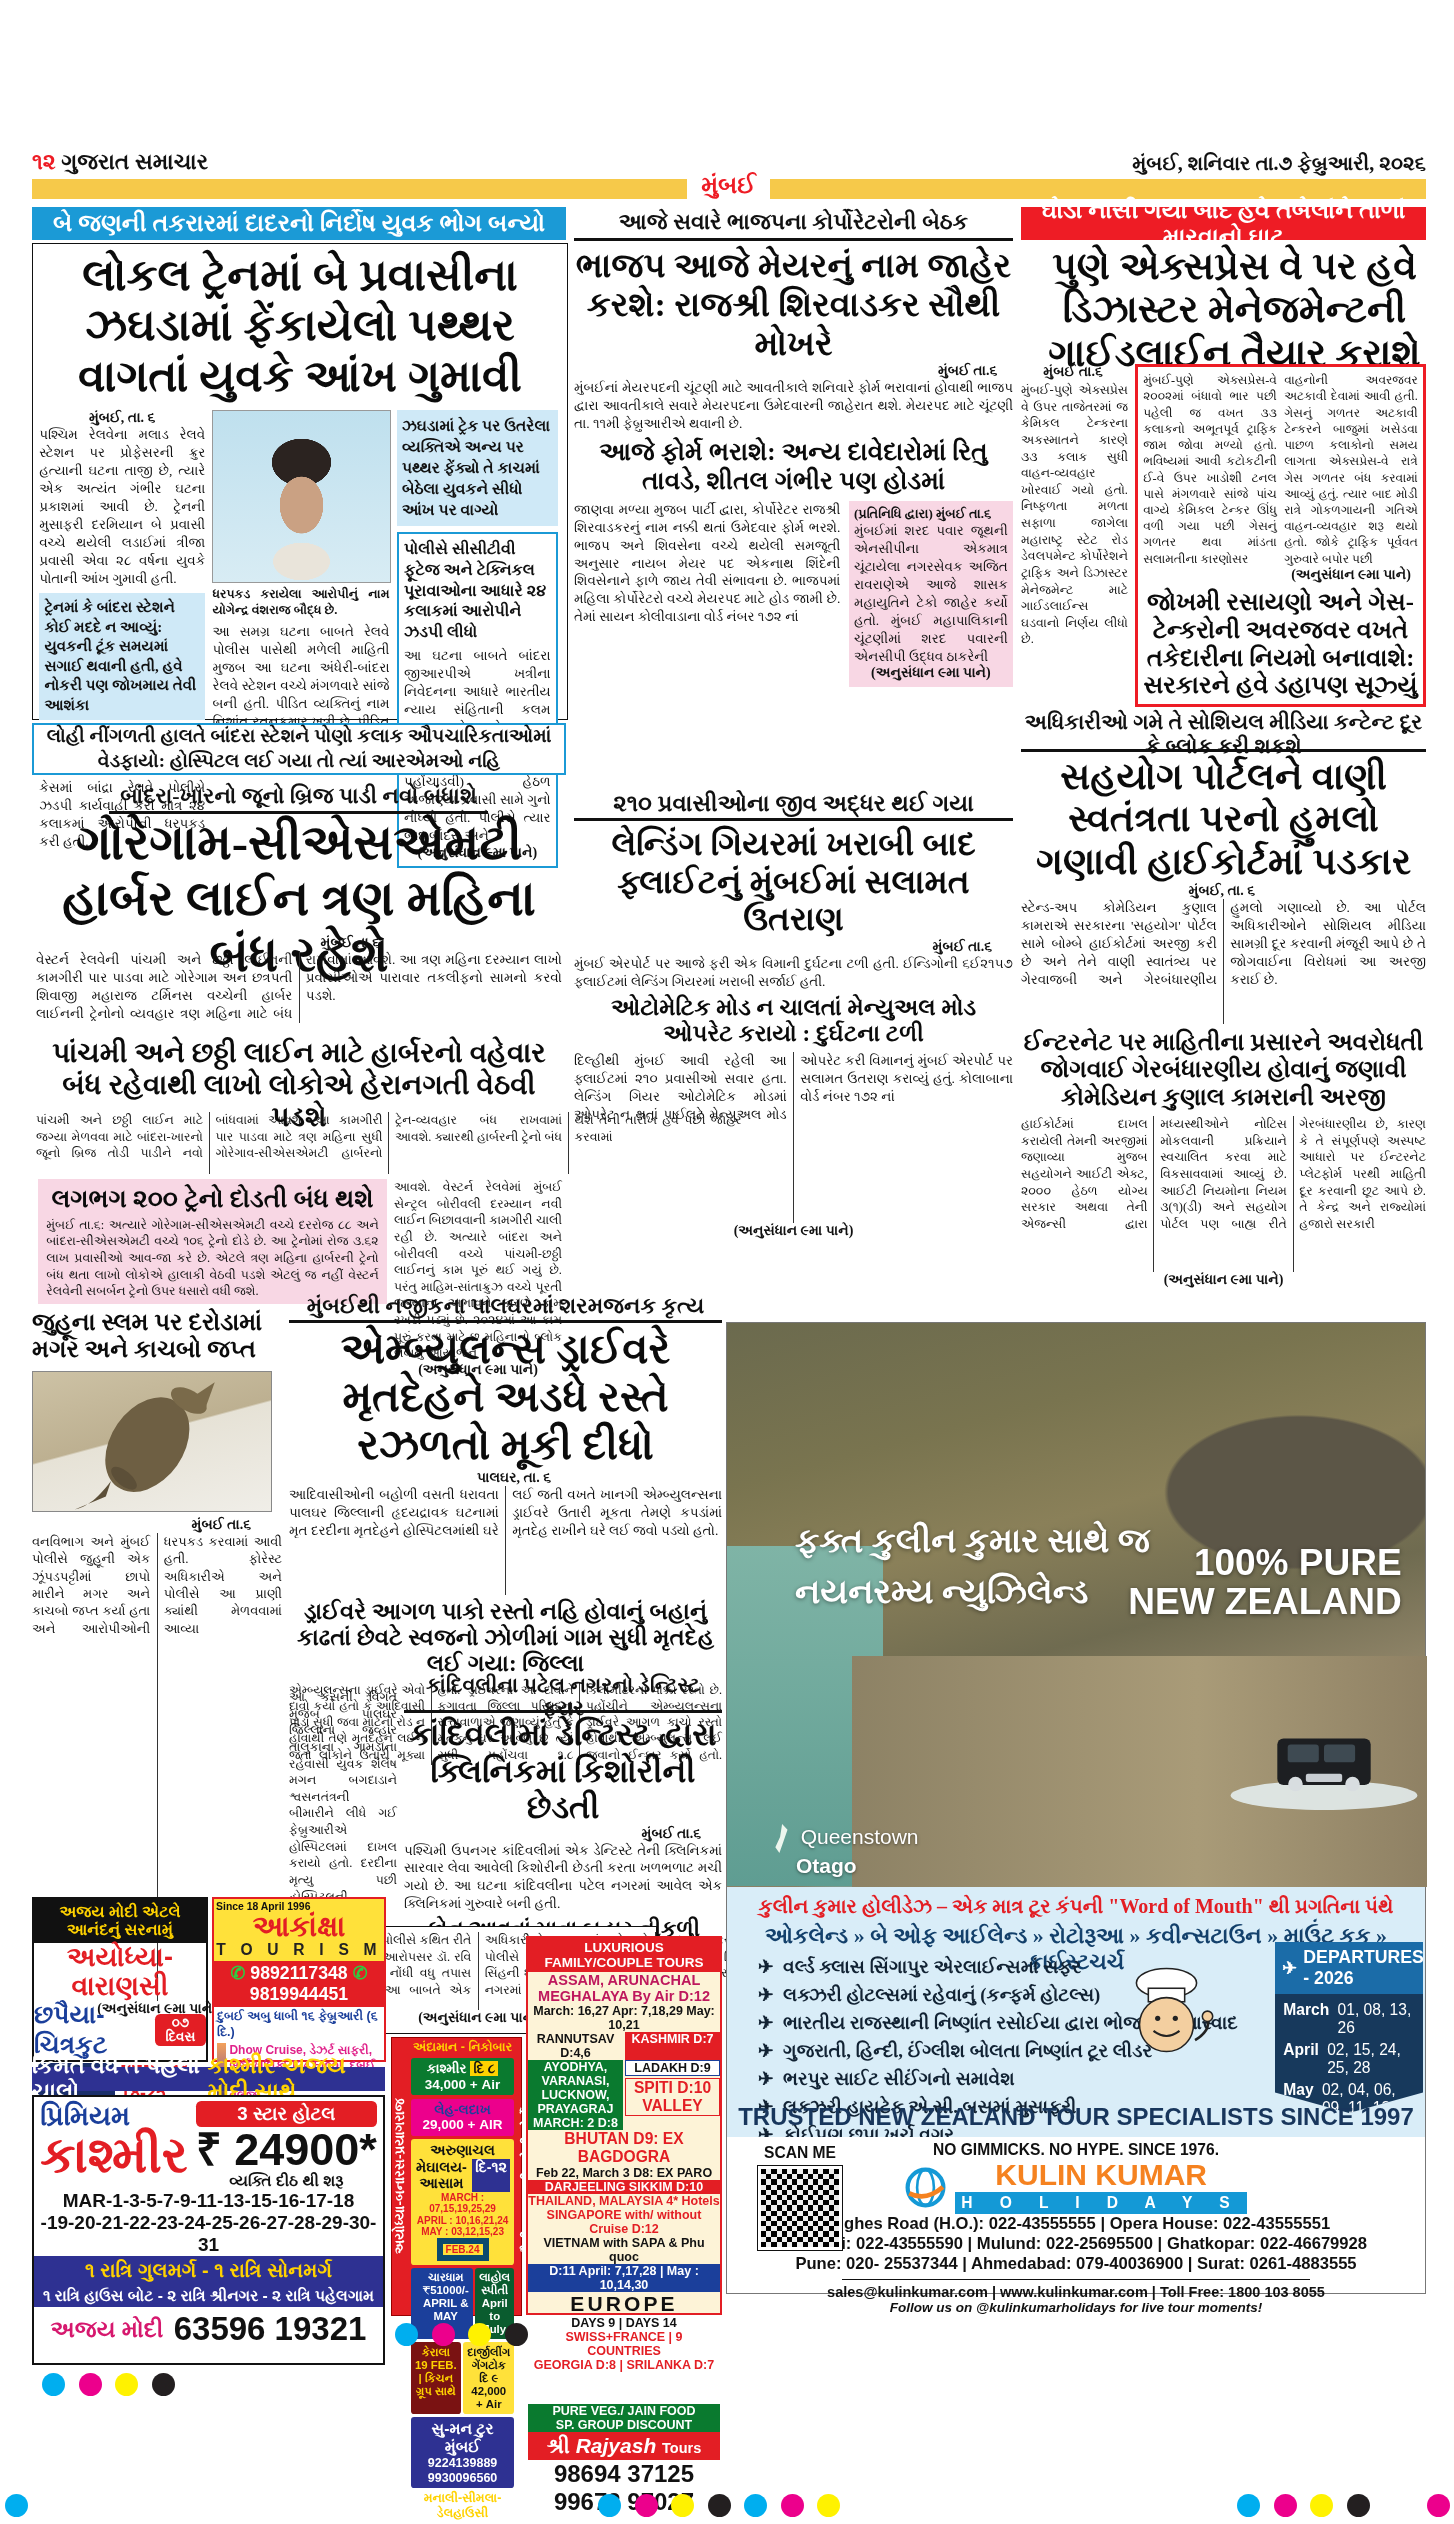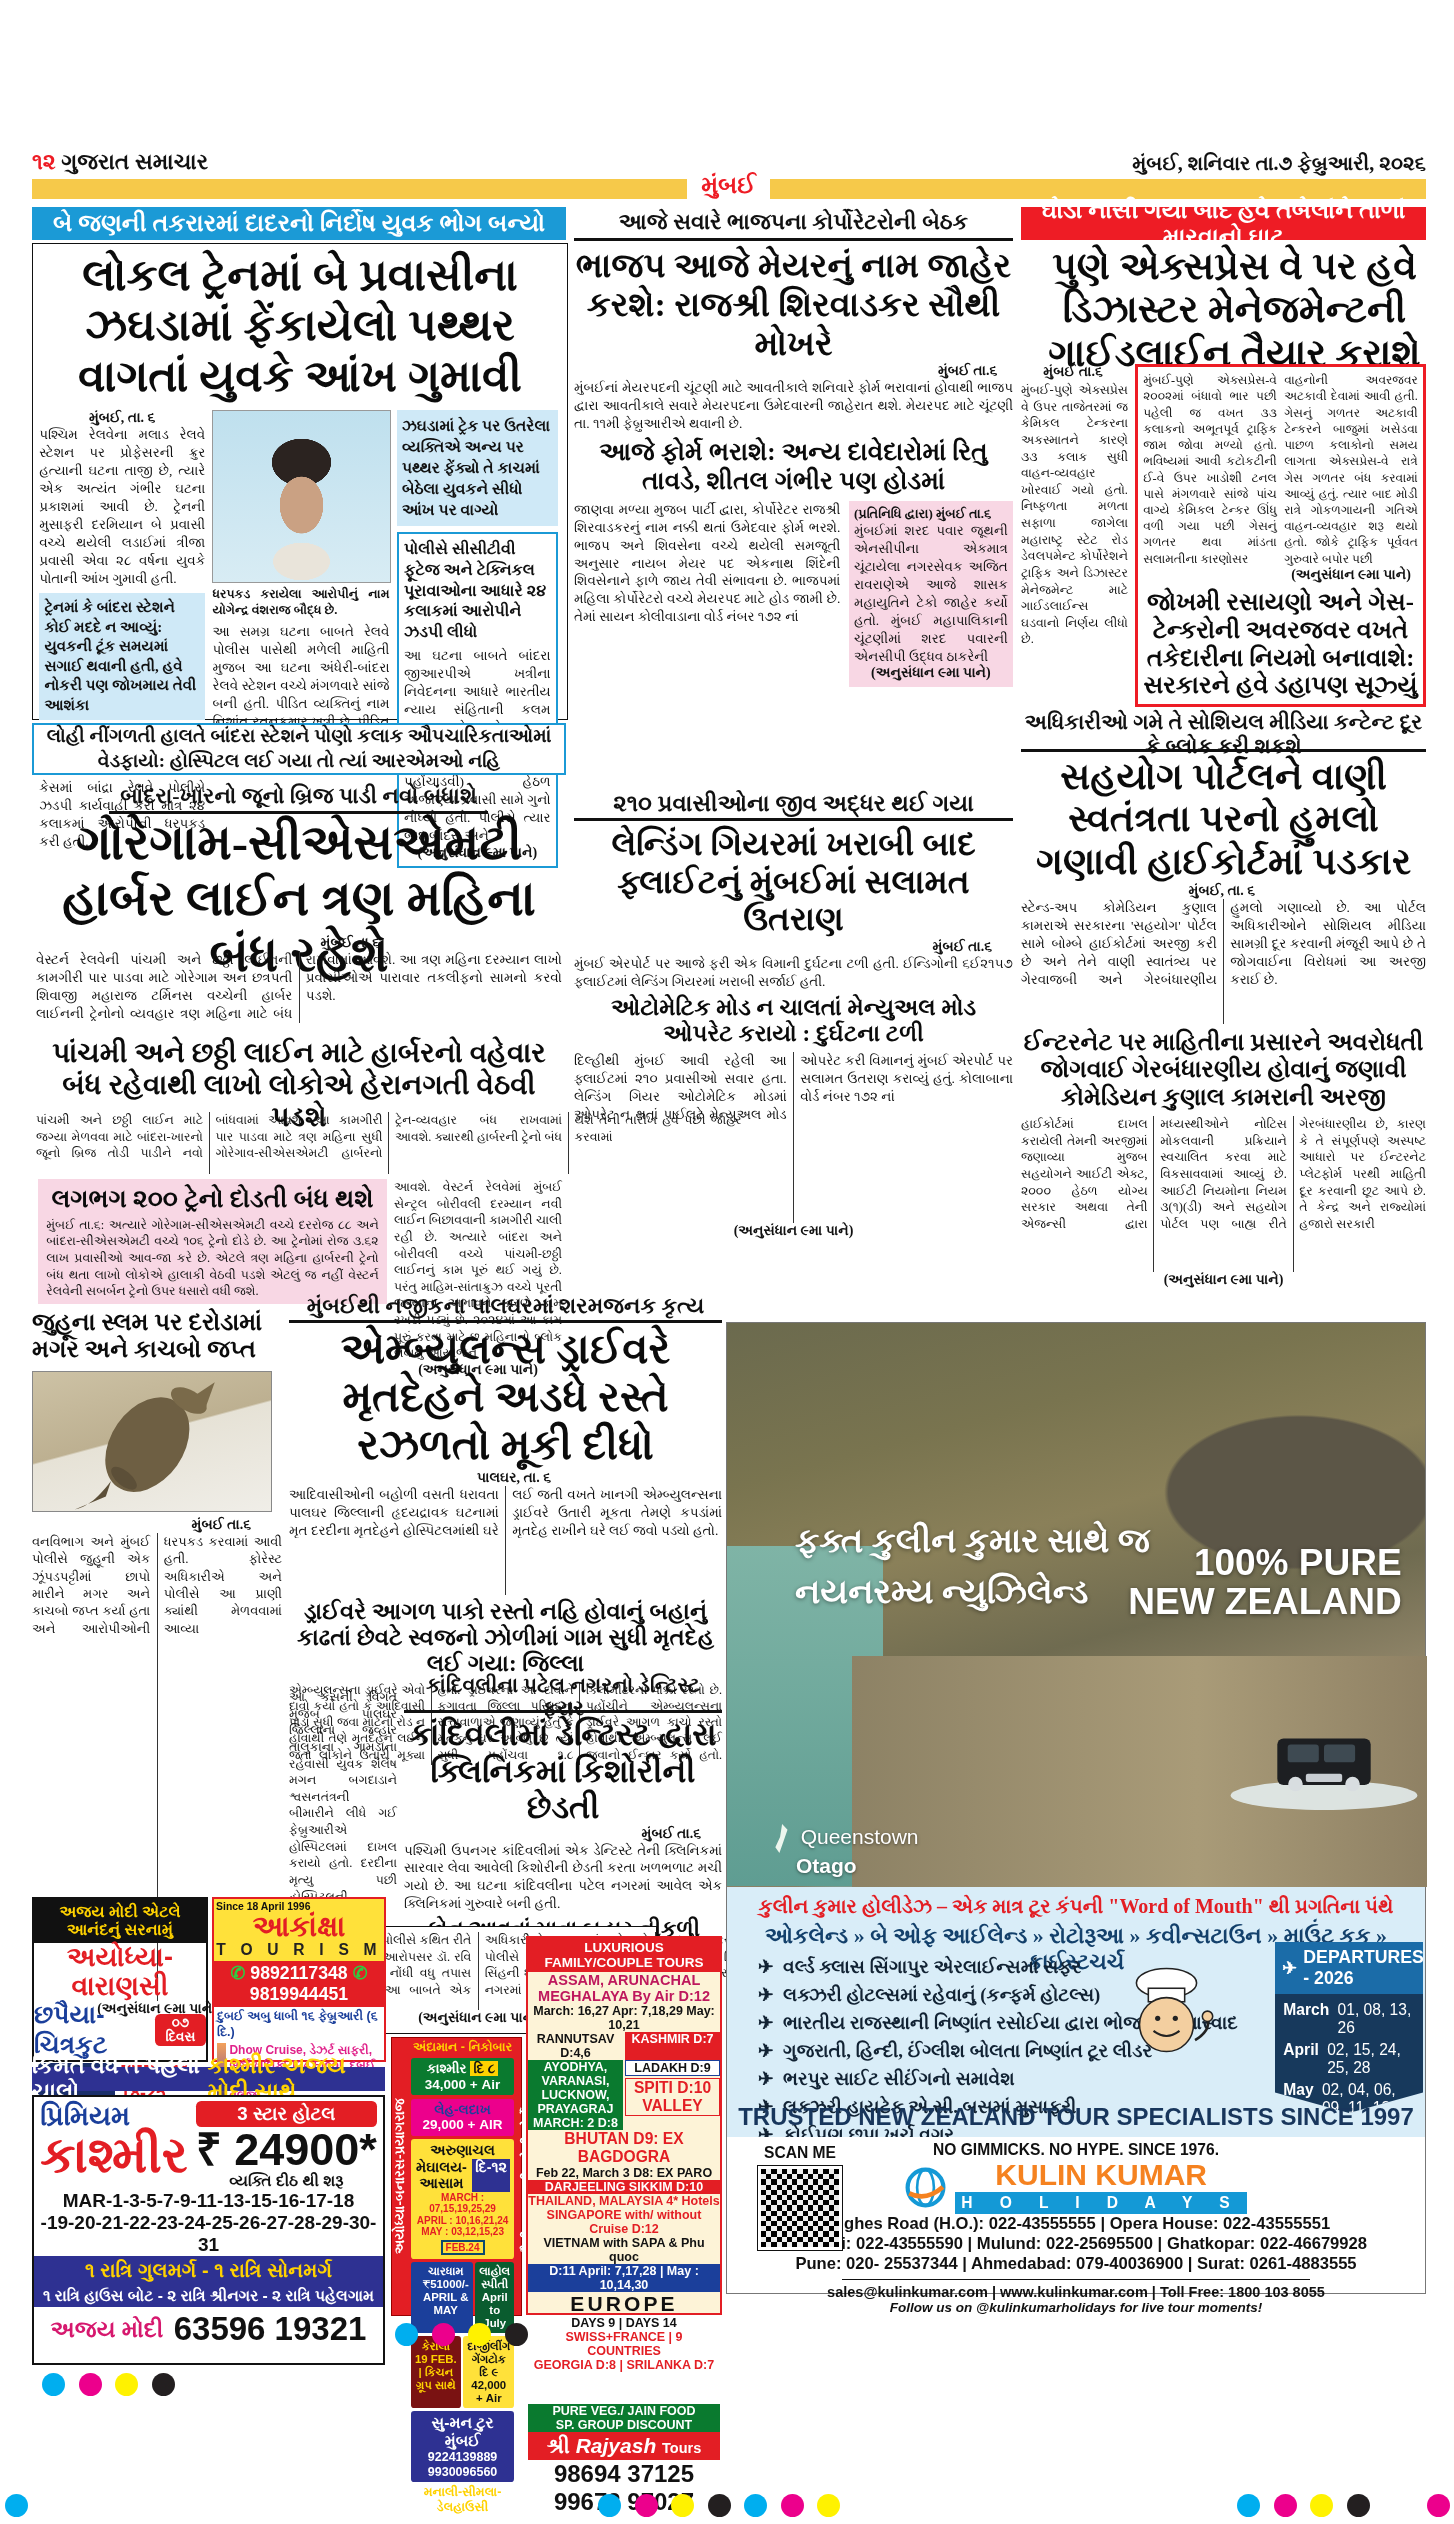--- a/index.html
+++ b/index.html
@@ -472,21 +472,21 @@
       <div class="row" style="background:#ec008c;color:#1b3f9b;font-size:13.5px;">
         <span>લેહ-લદાખ</span> <span style="color:#fff;">29,000 + AIR</span>
       </div>
       <div class="row" style="background:#ffe13a;color:#111;font-size:14.5px;">
         <div>અરુણાચલ</div>
         <div style="display:flex;justify-content:center;gap:4.2px;">
             <span>મેઘાલય-આસામ</span>
         <span style="background:#2e3192;color:#fff;padding:0 3.1px;">દિ-૧૨</span>
           </div>
         <div style="color:#e31e24;font-size:10px;">MARCH : 07,15,19,25,29  APRIL : 10,16,21,24  MAY : 03,12,15,23</div>
-        <div style="color:#e31e24;font-size:10px;border:2px solid #0c4a6e;display:inline-block;padding:0 3.1px;">FEB.24</div>
+        <div style="color:#e31e24;font-size:10px;border:6px solid #0c4a6e;display:inline-block;padding:0 3.1px;">FEB.24</div>
       </div>
       <div style="display:flex;margin:3.1px 5.2px;gap:2.1px;">
         <div class="row" style="background:#1b3f9b;color:#fff;font-size:11.4px;margin:0;flex:1;padding-left:12px;">ચારધામ ₹51000/- APRIL &amp; MAY</div>
         <div class="row" style="background:#0a5c2f;color:#fff;font-size:11.4px;margin:0;flex:1;">લાહોલ સ્પીતી April to July</div>
       </div>
       <div style="display:flex;margin:3.1px 5.2px;gap:2.1px;">
         <div class="row" style="background:#7a1212;color:#ffd200;font-size:11.4px;margin:0;flex:1;">કેરાલા 19 FEB. | કિચન ગ્રૂપ સાથે</div>
         <div class="row" style="background:#ffe13a;color:#111;font-size:11.4px;margin:0;flex:1;">દાર્જીલીંગ ગેંગટોક દિ ૯ 42,000 + Air</div>
       </div>
       <div class="row" style="background:#2e3192;color:#fff;font-size:12.5px;">

